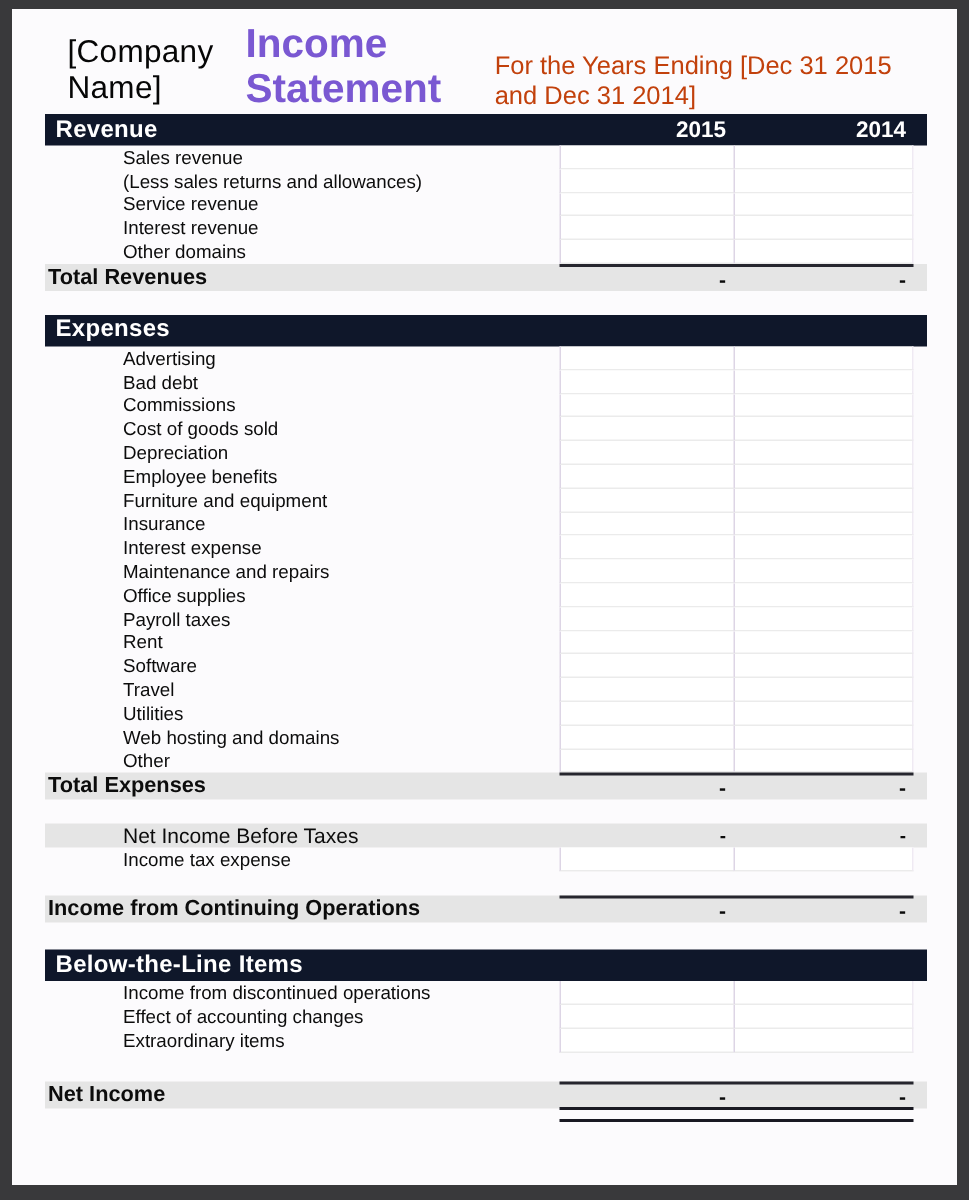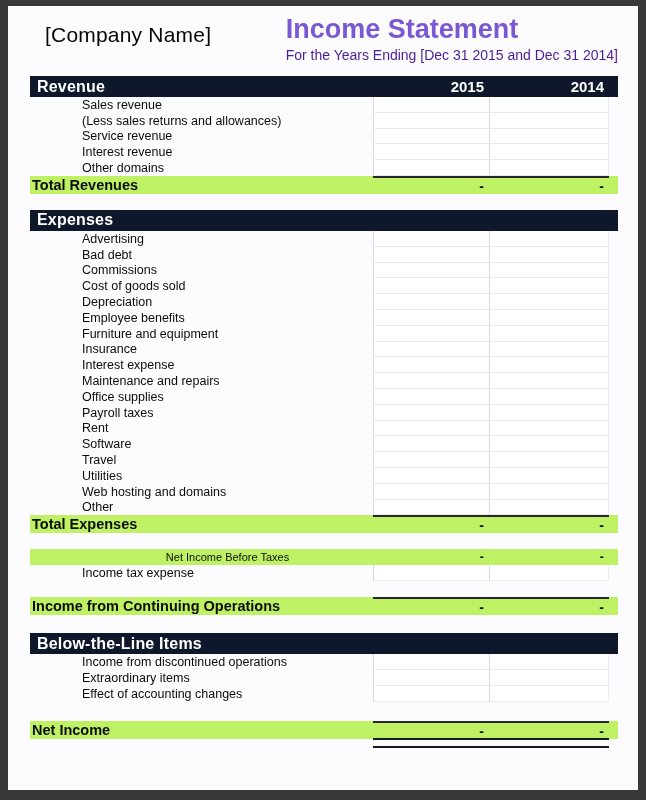--- a/index.html
+++ b/index.html
@@ -5,23 +5,23 @@
   * { margin:0; padding:0; box-sizing:border-box; }
   html,body { width:646px; height:800px; }
   body { font-family:"Liberation Sans", sans-serif; color:#0c0c0c; background:#39393b; }
 
   .frame { width:646px; height:800px; background:#39393b; padding:6px 8px 10px 8px; }
   .page  { width:100%; height:100%; background:#fcfbfd; padding:8px 20px 0 22px; overflow:hidden; }
 
   
   .hdr { display:flex; justify-content:space-between; align-items:flex-start; height:50px; margin-bottom:12px; }
   .company { font-size:21px; font-weight:400; color:#060606; margin-top:9px; padding-left:15px; letter-spacing:.2px; }
-  .hdr-right { display:flex; flex-direction:column; align-items:flex-start; }
+  .hdr-right { display:flex; flex-direction:row; align-items:flex-end; }
   .doc-title { font-size:27px; line-height:30px; font-weight:bold; color:#7a58d2; }
-  .doc-subtitle { font-size:14px; color:#4c1d95; margin-top:3px; }
+  .doc-subtitle { font-size:17px; color:#c2410c; margin-top:3px; }
 
   
   .bar { display:flex; align-items:center; height:21px; background:#0f172a; color:#fff; font-weight:bold; padding-right:9px; }
   .bar .bl { flex:1; font-size:16px; padding-left:7px; letter-spacing:.2px; }
   .bar .yh { text-align:right; font-size:15px; padding-right:5px; }
   .bar .y1 { width:116px; }
   .bar .y2 { width:120px; }
 
   
   .row { display:flex; align-items:center; padding-right:9px; }
@@ -30,29 +30,29 @@
   .vals { display:flex; width:236px; height:100%; align-items:center; }
   .c { height:100%; display:flex; align-items:center; justify-content:flex-end; }
   .c1 { width:116px; }
   .c2 { width:120px; }
 
   .item { height:15.8px; }
   .item .c { background:#ffffff; border-bottom:1px solid #ebebeb; }
   .item .c1 { border-left:1px solid #ddd5e5; }
   .item .c2 { border-left:1px solid #ddd5e5; border-right:1px solid #efeaf3; }
 
-  .highlight { background:#bef264; }
+  .highlight { background:#e5e5e5; }
 
   .total { height:18px; }
   .total .lab { font-size:14.5px; font-weight:bold; padding-left:2px; }
   .total .vals { border-top:2px solid #26262e; }
   .val { text-align:right; padding-right:5px; font-size:14px; font-weight:bold; }
 
   .nibt { height:16px; }
-  .nibt .lab { font-size:11px; font-weight:400;text-align:center; }
+  .nibt .lab { font-size:14px; font-weight:400; }
   .nibt .vals { border-top:none; }
   .nibt .val { font-size:12.5px; font-weight:600; }
 
   .net { height:18px; position:relative; }
   .net::after { content:""; position:absolute; top:calc(100% - 1px); right:9px; width:236px; height:6px;
                 border-top:2px solid #191922; border-bottom:2px solid #191922; } .gap16 { height:16px; } .gap18 { height:18px; } .gap19 { height:19px; }
 </style>
 </head>
 <body>
 
@@ -292,28 +292,28 @@
     </div>
 
     <div class="row item">
       <div class="lab ind">Income from discontinued operations</div>
       <div class="vals">
           <div class="c c1"></div>
           <div class="c c2"></div>
         </div>
     </div>
     <div class="row item">
+      <div class="lab ind">Effect of accounting changes</div>
+      <div class="vals">
+          <div class="c c1"></div>
+          <div class="c c2"></div>
+        </div>
+    </div>
+    <div class="row item">
       <div class="lab ind">Extraordinary items</div>
-      <div class="vals">
-          <div class="c c1"></div>
-          <div class="c c2"></div>
-        </div>
-    </div>
-    <div class="row item">
-      <div class="lab ind">Effect of accounting changes</div>
       <div class="vals">
           <div class="c c1"></div>
           <div class="c c2"></div>
         </div>
     </div>
 
     <div class="gap19"></div>
 
     <div class="row total net highlight">
       <div class="lab">Net Income</div>

